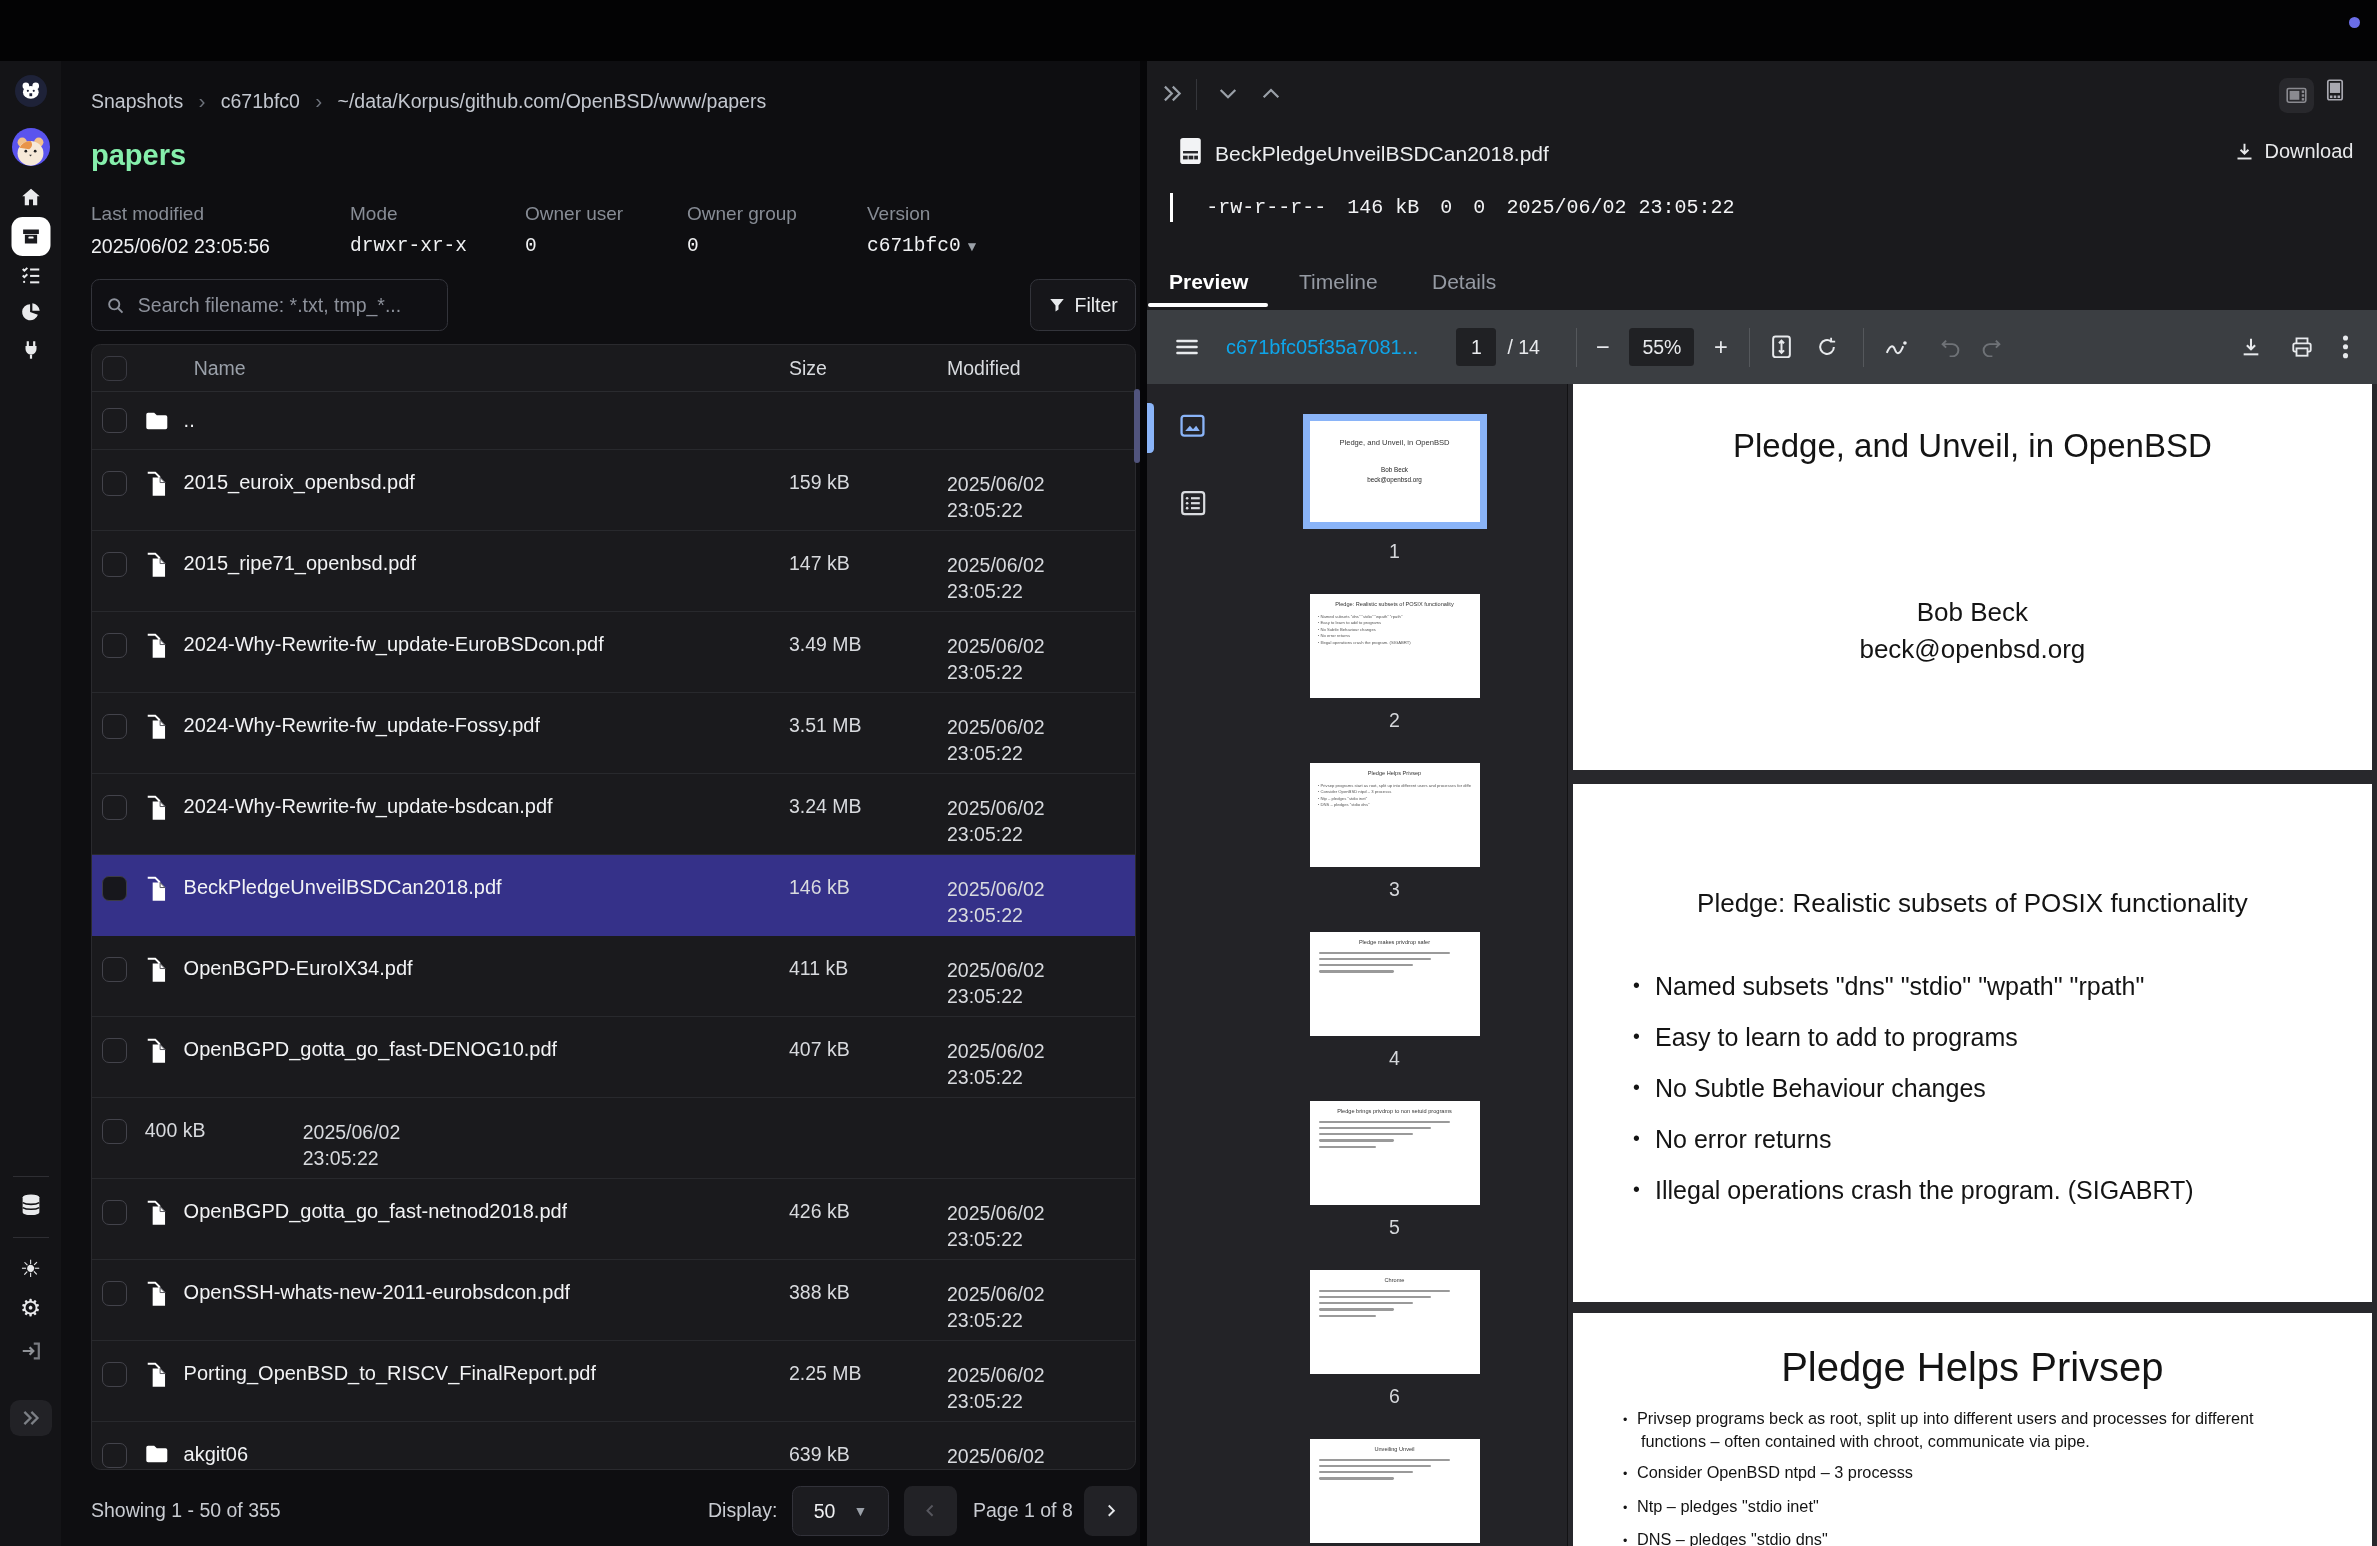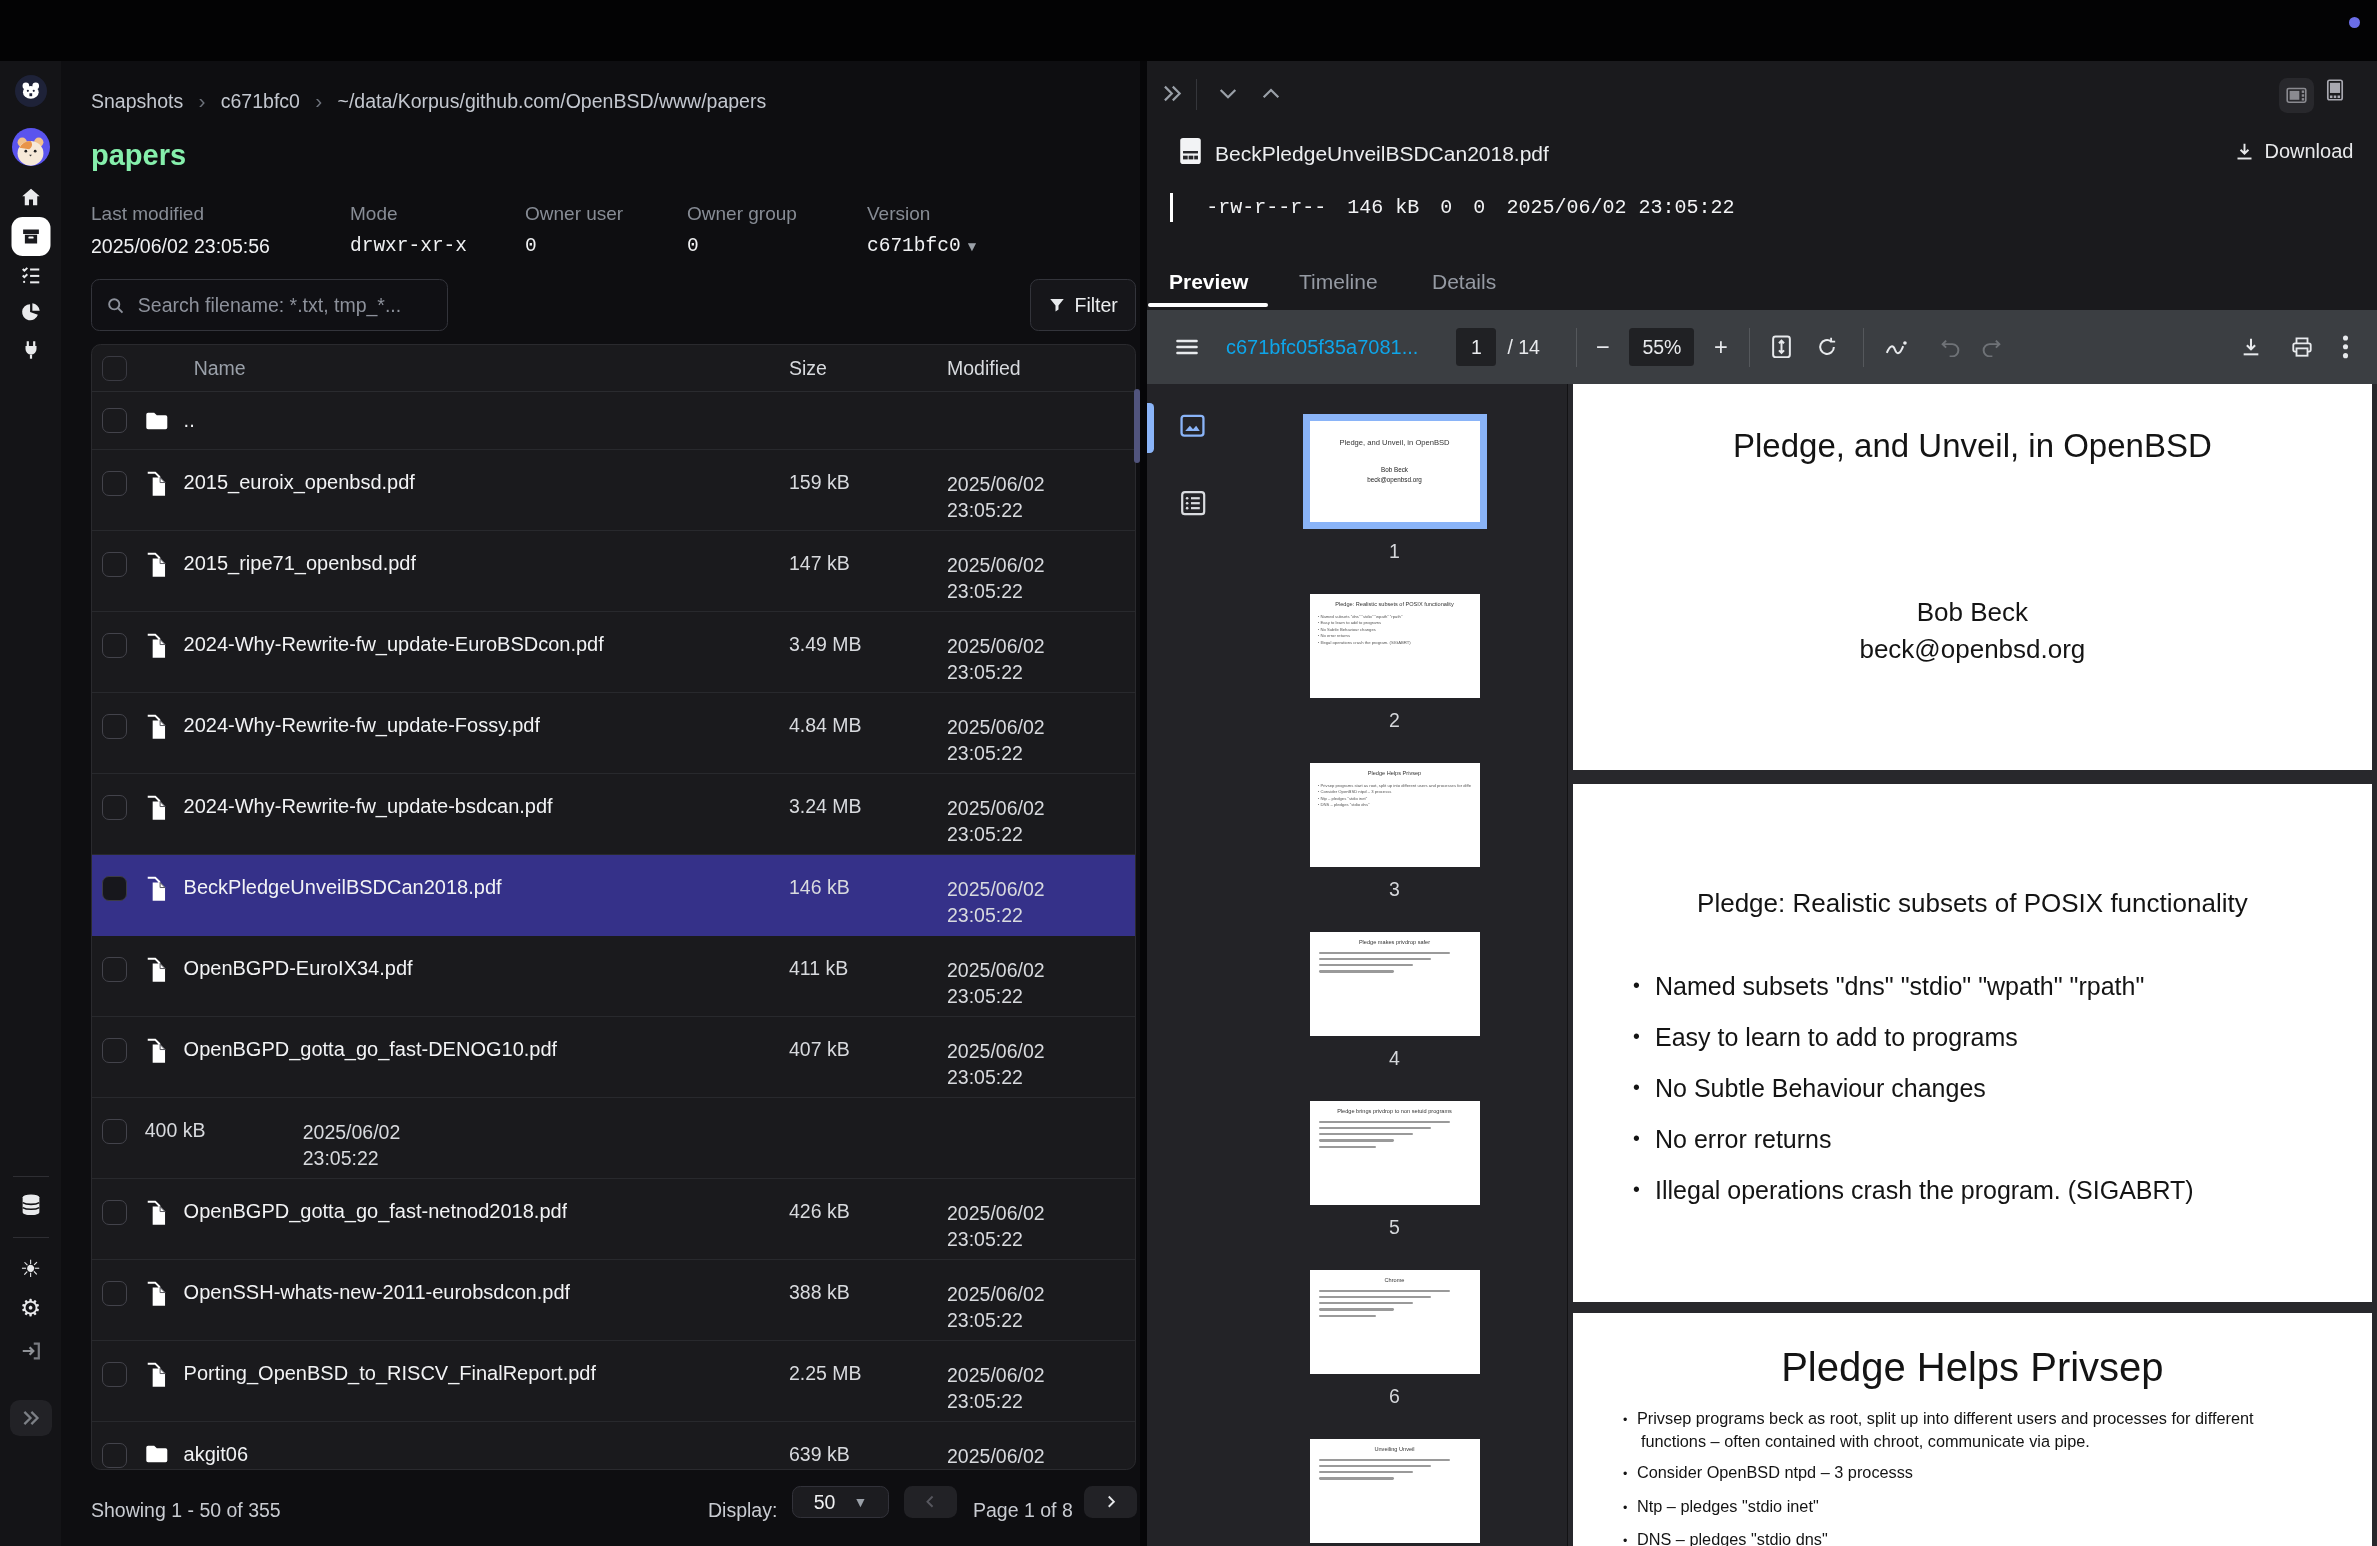--- a/index.html
+++ b/index.html
@@ -50,21 +50,21 @@
   .col-name{flex:1;display:flex;gap:15.3px;align-items:flex-start;min-width:0;}
   .fname{font-size:20px;color:#f2f3f5;white-space:nowrap;overflow:hidden;text-overflow:ellipsis;}
   .col-size{width:158px;flex:none;font-size:19.5px;color:#d8dade;}
   .col-mod{width:188px;flex:none;font-size:19.5px;color:#d8dade;line-height:26px;}
   .row.selected{background:#353189;border-bottom-color:#353189;}
   .row.selected .cb{background:#17171c;border-color:#3c3c44;}
   .hdr-name{flex:1;padding-left:49px;}
   .scrollthumb{left:1073px;top:328px;width:6.3px;height:74px;border-radius:3.5px;background:#51547d;}
 
   .footer-text{font-size:19.5px;color:#c9ccd2;}
-  .pill-btn{height:32px;border-radius:8.3px;background:#222226;display:flex;align-items:center;justify-content:center;box-sizing:border-box;}
+  .pill-btn{height:50px;border-radius:8.3px;background:#222226;display:flex;align-items:center;justify-content:center;box-sizing:border-box;}
   .display-select{left:731px;top:1425px;width:97px;border:0.7px solid #32323a;background:#1c1c20;gap:11px;font-size:19.5px;color:#f0f1f3;}
   .nav-btn{width:53px;}
 
   
   .preview{left:1147px;top:61px;width:1230px;height:1485px;background:#1a1a1d;}
   .vdiv{width:0.7px;height:31px;background:#35363b;}
   .panel-btn{width:35px;height:35px;border-radius:8.3px;background:#28282c;display:flex;align-items:center;justify-content:center;}
   .file-title{font-size:21px;color:#eceef0;}
   .download{display:flex;gap:9.7px;align-items:center;font-size:20px;color:#e8e9eb;}
   .info-line{left:23px;top:132px;display:flex;align-items:center;gap:21px;font-family:"Liberation Mono",monospace;font-size:20px;color:#f2f3f5;}
@@ -324,21 +324,21 @@
     <div class="cb"></div>
     <div class="col-name">
 
       <svg class="fi-file" width="23.6" height="26.4" viewBox="0 0 28 32" style="display: block;">
         <path d="M3 2h9l5 5v6" fill="none" stroke="#fff" stroke-width="2.4"></path>
         <path d="M9 8h9l6 6v16H9z" fill="#fff"></path>
         <path d="M18 8v6h6z" fill="#fff" stroke="#55555c" stroke-width="1.2"></path>
       </svg>
       <span class="fname f-name">2024-Why-Rewrite-fw_update-Fossy.pdf</span>
     </div>
-    <div class="col-size f-size">4.84 MB</div>
+    <div class="col-size f-size">3.51 MB</div>
     <div class="col-mod">
       <div class="f-date">2025/06/02</div>
       <div class="f-time">23:05:22</div>
     </div>
   </div>
         <div class="row">
     <div class="cb"></div>
     <div class="col-name">
 
       <svg class="fi-file" width="23.6" height="26.4" viewBox="0 0 28 32" style="display: block;">

